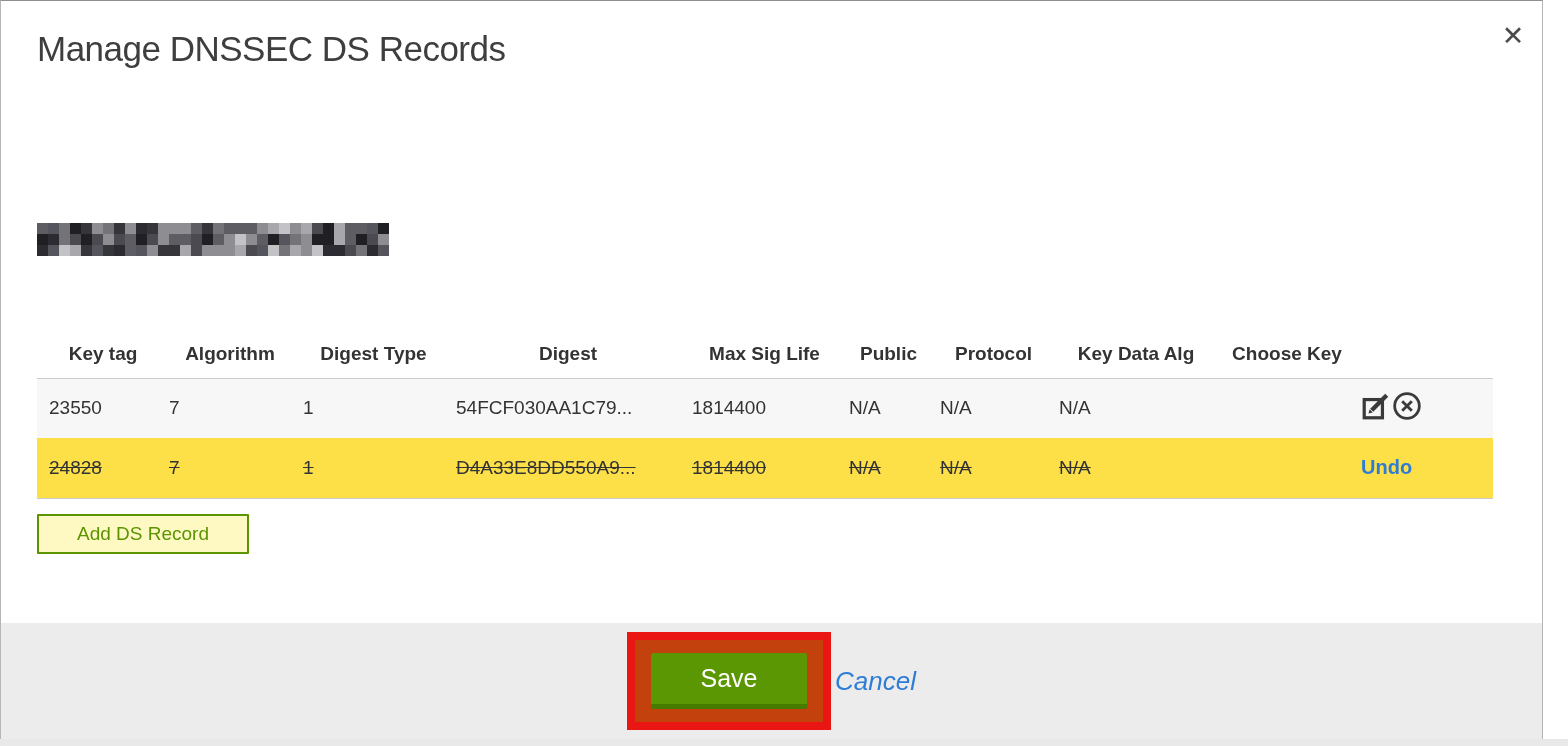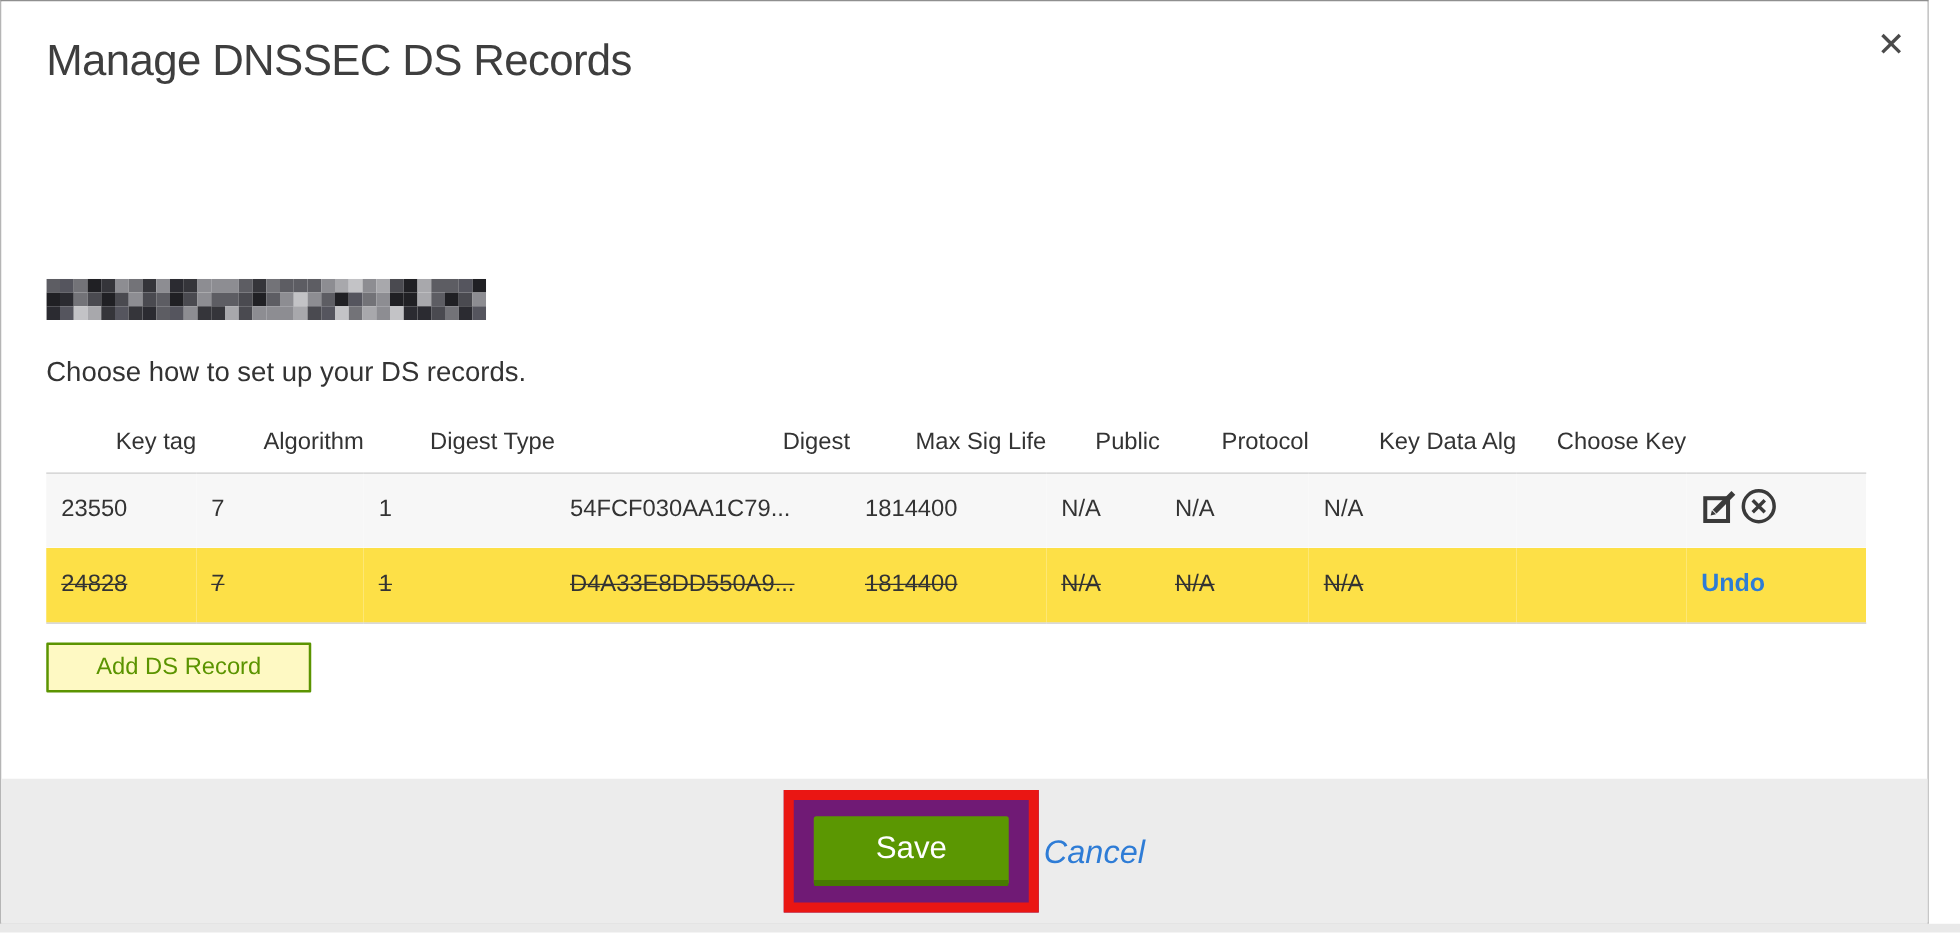--- a/index.html
+++ b/index.html
@@ -29,21 +29,21 @@
   .redacted svg { display:block; }
 
   .subtitle { position:absolute; left:36px; top:284px; font-size:22px; color:#333; }
 
   table.ds-table {
     position:absolute; left:36px; top:330px; width:1456px;
     border-collapse:collapse; table-layout:fixed;
     font-size:19px; color:#333;
   }
   table.ds-table th {
-    height:47px; text-align:right; font-weight:normal; color:#333;
+    height:47px; text-align:center; font-weight:bold; color:#333;
     padding:0 0 0 12px; border-bottom:1px solid #cccccc; vertical-align:middle;
     white-space:nowrap; overflow:hidden;
   }
   table.ds-table td {
     height:60px; padding:0 0 0 12px; vertical-align:middle;
     white-space:nowrap; overflow:hidden;margin-top:42px;
   }
   tr.row-kept td  { background:#f7f7f7; }
   tr.row-deleted td { background:#fde047; border-bottom:1px solid #cccccc; }
   tr.row-deleted td.cell { text-decoration:line-through; }
@@ -56,21 +56,21 @@
     position:absolute; left:36px; top:513px; width:212px; height:40px;
     background:#fef9c3; border:2px solid #5b9400; color:#5b9400;
     font-size:19px; font-family:inherit; cursor:pointer; border-radius:1px;
   }
 
   .footer {
     position:absolute; left:0; top:622px; width:1541px; height:116px;
     background:#ececec; display:flex; align-items:center; justify-content:center;
   }
   .annotation-box {
-    border:8px solid #ea1613; background:#701a75; padding:13px 16px;
+    border:8px solid #ea1613; background:#c2410c; padding:13px 16px;
   }
   .save-btn {
     width:156px; height:56px; background:#5b9702; border:none;
     border-bottom:5px solid #477a00; border-radius:2px;
     color:#ffffff; font-size:25px; font-family:inherit; cursor:pointer;
   }
   .cancel-link {
     margin-left:4px; color:#2e7cd6; font-size:26px; text-decoration:none; cursor:pointer;font-style:italic;
   }
 </style>
@@ -175,21 +175,20 @@
         <rect x="275" y="22" width="11" height="11" fill="#c3c3c6"></rect>
         <rect x="286" y="22" width="11" height="11" fill="#2b2b31"></rect>
         <rect x="297" y="22" width="11" height="11" fill="#2b2b31"></rect>
         <rect x="308" y="22" width="11" height="11" fill="#4a4a50"></rect>
         <rect x="319" y="22" width="11" height="11" fill="#737378"></rect>
         <rect x="330" y="22" width="11" height="11" fill="#2b2b31"></rect>
         <rect x="341" y="22" width="11" height="11" fill="#55555e"></rect>
       </svg>
   </div>
 
-  <p class="subtitle">Choose how to set up your DS records.</p>
 
   <table class="ds-table">
     <colgroup>
       <col style="width:120px">
         <col style="width:134px">
         <col style="width:153px">
       <col style="width:236px">
         <col style="width:157px">
         <col style="width:91px">
       <col style="width:119px">

